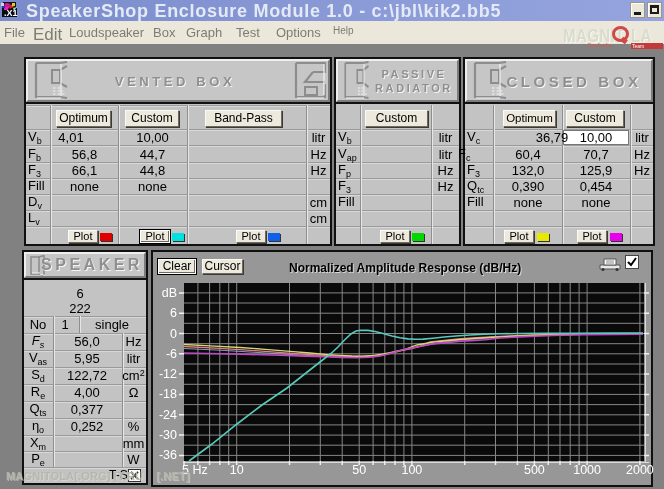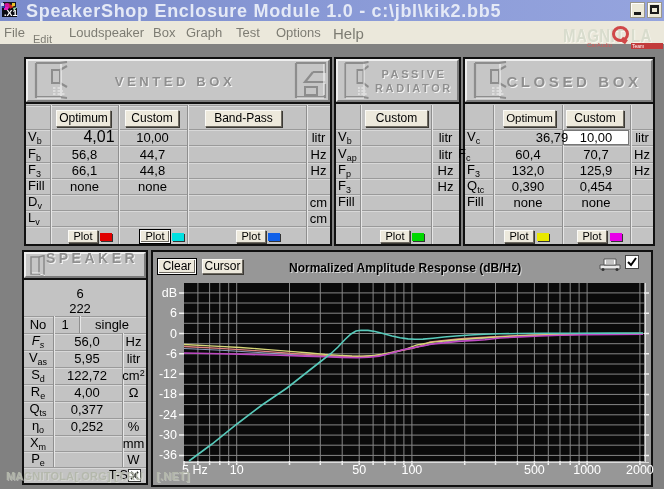--- a/index.html
+++ b/index.html
@@ -36,27 +36,27 @@
 <rect x="0" y="2" width="3" height="3" fill="#c8d4f0"></rect>
 <text x="3" y="15" font-size="9" font-weight="bold" fill="#fff" font-family="Liberation Sans">.X1</text>
 </svg>
 <div class="t" style="left:26px;top:1px;font-size:18px;font-weight:bold;color:#e4e9f6;letter-spacing:0.7px;">SpeakerShop Enclosure Module 1.0 - c:\jbl\kik2.bb5</div>
 <div class="a" style="left:630px;top:2px;width:15px;height:16px;background:#ece9d8;border:1px solid #9a978a;box-shadow:inset 1px 1px 0 #fff;"></div>
 <div class="a" style="left:634px;top:12px;width:7px;height:3px;background:#1a1a1a;"></div>
 <div class="a" style="left:647px;top:2px;width:15px;height:16px;background:#ece9d8;border:1px solid #9a978a;box-shadow:inset 1px 1px 0 #fff;"></div>
 <div class="a" style="left:650px;top:5px;width:9px;height:9px;border:2px solid #1a1a1a;border-top-width:3px;background:#ece9d8;"></div>
 <div class="a" style="left:0;top:21px;width:664px;height:23px;background:#ebe8db;"></div>
 <div class="t" style="left:4px;top:25px;font-size:13px;color:#7d7c73;">File</div>
-<div class="t" style="left:33px;top:25px;font-size:11px;color:#7d7c73;margin-top:8px;">Edit</div>
+<div class="t" style="left:33px;top:25px;font-size:17px;color:#7d7c73;">Edit</div>
 <div class="t" style="left:69px;top:25px;font-size:13px;color:#7d7c73;">Loudspeaker</div>
 <div class="t" style="left:153px;top:25px;font-size:13px;color:#7d7c73;">Box</div>
 <div class="t" style="left:186px;top:25px;font-size:13px;color:#7d7c73;">Graph</div>
 <div class="t" style="left:236px;top:25px;font-size:13px;color:#7d7c73;">Test</div>
 <div class="t" style="left:276px;top:25px;font-size:13px;color:#7d7c73;">Options</div>
-<div class="t" style="left:333px;top:25px;font-size:15px;color:#7d7c73;text-align:center;">Help</div>
+<div class="t" style="left:333px;top:25px;font-size:10px;color:#7d7c73;text-align:center;">Help</div>
 <div class="t" style="left:563px;top:24px;font-size:15px;font-weight:bold;letter-spacing:0.4px;transform:scale(1.0,1.25);transform-origin:left top;color:#d8dccd;text-shadow:1px 1px 0 #f6f5ec;">MAGNIT</div>
 <div class="a" style="left:612px;top:26px;width:17px;height:16px;border:3px solid #d04848;border-radius:50%;"></div>
 <div class="a" style="left:621px;top:38px;width:6px;height:5px;background:#d04848;transform:rotate(35deg);"></div>
 <div class="t" style="left:631px;top:24px;font-size:15px;font-weight:bold;letter-spacing:0.4px;transform:scale(1.0,1.25);transform-origin:left top;color:#d8dccd;text-shadow:1px 1px 0 #f6f5ec;">LA</div>
 <div class="t" style="left:587px;top:42px;font-size:6px;color:#cf5a5a;">CarAudio</div>
 <div class="a" style="left:631px;top:43px;width:32px;height:6px;background:#c23b3b;"></div>
 <div class="t" style="left:632px;top:43px;font-size:5px;color:#fff;">Team</div>
 <div class="panel" style="left:24px;top:57px;width:308px;height:189px;"></div>
 <div class="hdr" style="left:26px;top:59px;width:304px;height:43px;"></div>
 <div class="emb c" style="left:175px;top:81px;font-size:13px;letter-spacing:3.6px;">VENTED BOX</div>
@@ -153,21 +153,21 @@
 <div class="btn" style="left:365px;top:110px;width:63px;height:17px;font-size:12px;line-height:14px;">Custom</div>
 <div class="btn" style="left:503px;top:110px;width:53px;height:17px;font-size:11.5px;line-height:14px;">Optimum</div>
 <div class="btn" style="left:566px;top:110px;width:58px;height:17px;font-size:12px;line-height:14px;">Custom</div>
 <div class="a" style="left:563px;top:130px;width:66px;height:15px;background:#fff;border:1px solid #777;"></div>
 <div class="t" style="left:28px;top:129.3px;font-size:13px;">V<sub>b</sub></div>
 <div class="t" style="left:28px;top:145.5px;font-size:13px;">F<sub>b</sub></div>
 <div class="t" style="left:28px;top:161.7px;font-size:13px;">F<sub>3</sub></div>
 <div class="t" style="left:28px;top:177.9px;font-size:13px;">Fill</div>
 <div class="t" style="left:28px;top:194.1px;font-size:13px;">D<sub>v</sub></div>
 <div class="t" style="left:28px;top:210.3px;font-size:13px;">L<sub>v</sub></div>
-<div class="t c" style="left:99px;top:137.3px;font-size:16px;">4,01</div>
+<div class="t c" style="left:71px;top:137.3px;font-size:13px;">4,01</div>
 <div class="t c" style="left:84.5px;top:153.5px;font-size:13px;">56,8</div>
 <div class="t c" style="left:84.5px;top:169.7px;font-size:13px;">66,1</div>
 <div class="t c" style="left:84.5px;top:185.9px;font-size:13px;">none</div>
 <div class="t c" style="left:152.5px;top:137.3px;font-size:13px;">10,00</div>
 <div class="t c" style="left:152.5px;top:153.5px;font-size:13px;">44,7</div>
 <div class="t c" style="left:152.5px;top:169.7px;font-size:13px;">44,8</div>
 <div class="t c" style="left:152.5px;top:185.9px;font-size:13px;">none</div>
 <div class="t c" style="left:318.5px;top:137.3px;font-size:13px;">litr</div>
 <div class="t c" style="left:318.5px;top:153.5px;font-size:13px;">Hz</div>
 <div class="t c" style="left:318.5px;top:169.7px;font-size:13px;">Hz</div>
@@ -214,21 +214,21 @@
 <div class="a" style="left:610px;top:233px;width:12px;height:8px;background:#e800e8;box-shadow:1px 1px 0 #333;"></div>
 <div class="panel" style="left:22px;top:250px;width:126px;height:235px;"></div>
 <div class="hdr" style="left:24px;top:252px;width:122px;height:26px;"></div>
 <svg class="a" style="left:29px;top:255px" width="18" height="21" viewBox="0 0 18 21">
 <g fill="none" stroke="#8a8a8a" stroke-width="1.5">
 <path d="M2 2 h8 v17 h-8 z"></path>
 <path d="M10 2 l5 -1.5 v20 l-5 -1.5"></path>
 </g>
 <path d="M3 18 h8 M11 19 l5 1.5" stroke="#f2f2f2" stroke-width="1" fill="none"></path>
 </svg>
-<div class="emb c" style="left:92px;top:258px;font-size:14px;letter-spacing:3.5px;">SPEAKER</div>
+<div class="emb c" style="left:92px;top:265px;font-size:16px;letter-spacing:3.5px;">SPEAKER</div>
 <div class="a" style="left:24px;top:278px;width:122px;height:2px;background:#111;"></div>
 <div class="t c" style="left:80px;top:293px;font-size:13px;">6</div>
 <div class="t c" style="left:80px;top:307.5px;font-size:13px;">222</div>
 <div class="rline" style="left:24px;top:315.5px;width:122px;"></div>
 <div class="rline" style="left:24px;top:332.5px;width:122px;"></div>
 <div class="rline" style="left:24px;top:349.5px;width:122px;"></div>
 <div class="rline" style="left:24px;top:366.5px;width:122px;"></div>
 <div class="rline" style="left:24px;top:383.5px;width:122px;"></div>
 <div class="rline" style="left:24px;top:400.5px;width:122px;"></div>
 <div class="rline" style="left:24px;top:417.5px;width:122px;"></div>

